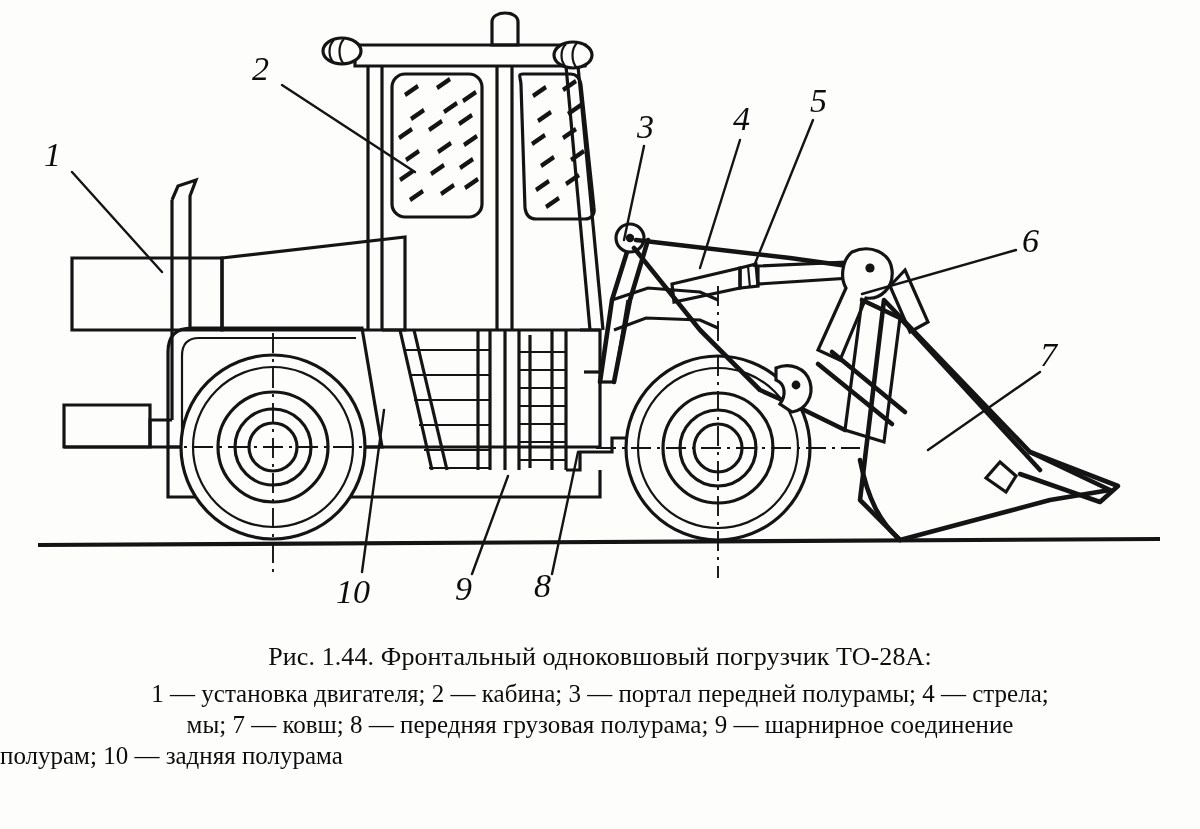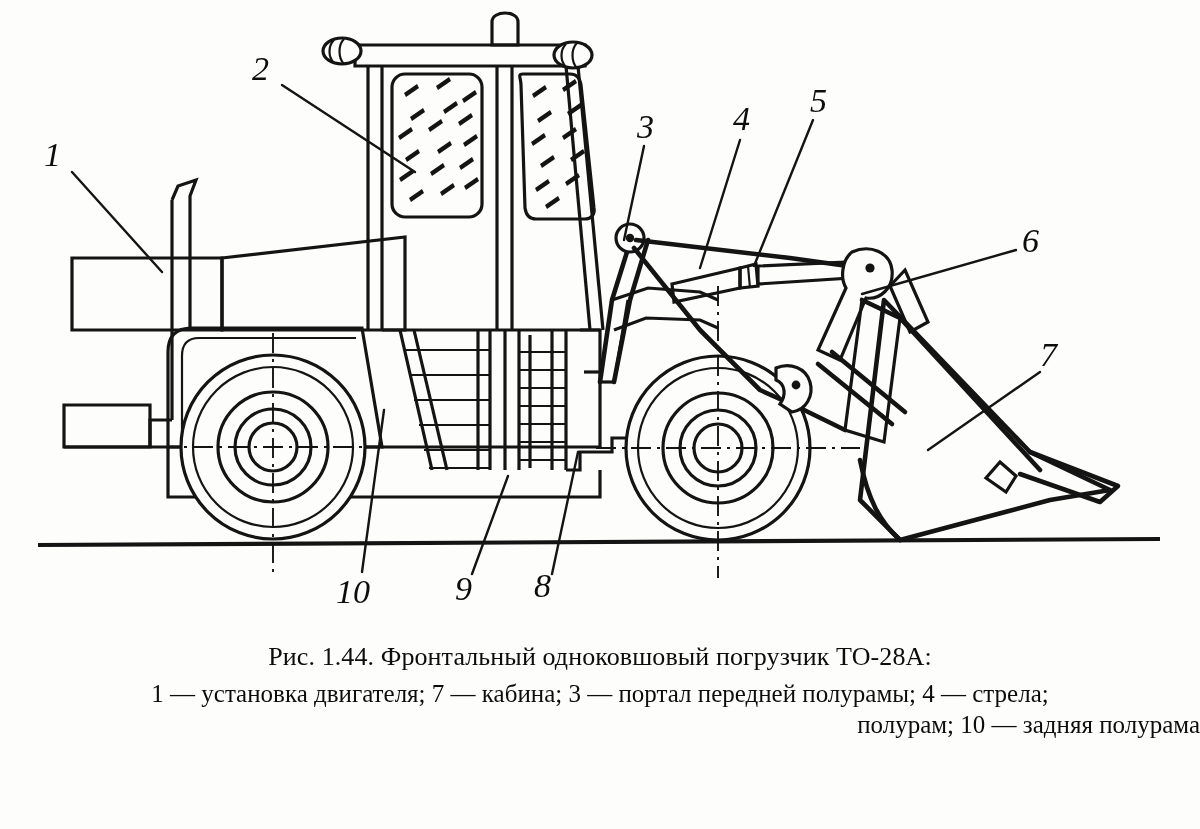--- a/index.html
+++ b/index.html
@@ -47,21 +47,21 @@
     font-size: 25px;
     color: #0d0d0d;
     line-height: 31px;
     white-space: nowrap;
     margin: 0;
   }
   .legend-line.l1, .legend-line.l2, .legend-line.l3 {
     text-align: center;
   }
   .legend-line.l4 {
-    text-align: right;
+    text-align: left;
   }
 </style>
 </head>
 <body>
 
 <div id="page">
 
   <div id="figure-area">
     <svg id="figure-svg" viewBox="0 0 1200 640" xmlns="http://www.w3.org/2000/svg">
       <defs>
@@ -320,17 +320,18 @@
 
         <line class="lead" x1="362" y1="572" x2="384" y2="410"></line>
         <text class="num" x="336" y="603">10</text>
       </g>
 
     </svg>
   </div>
 
   <div class="caption-block">
     <p class="caption-title">Рис. 1.44. Фронтальный одноковшовый погрузчик ТО-28А:</p>
-    <p class="legend-line l1">1 — установка двигателя; 7 — кабина; 3 — портал передней полурамы; 4 — стрела;</p>
+    <p class="legend-line l1">1 — установка двигателя; 2 — кабина; 3 — портал передней полурамы; 4 — стрела;</p>
+    <p class="legend-line l3">мы; 7 — ковш; 8 — передняя грузовая полурама; 9 — шарнирное соединение</p>
     <p class="legend-line l4">полурам; 10 — задняя полурама</p>
   </div>
 
 </div>
 
 </body></html>

